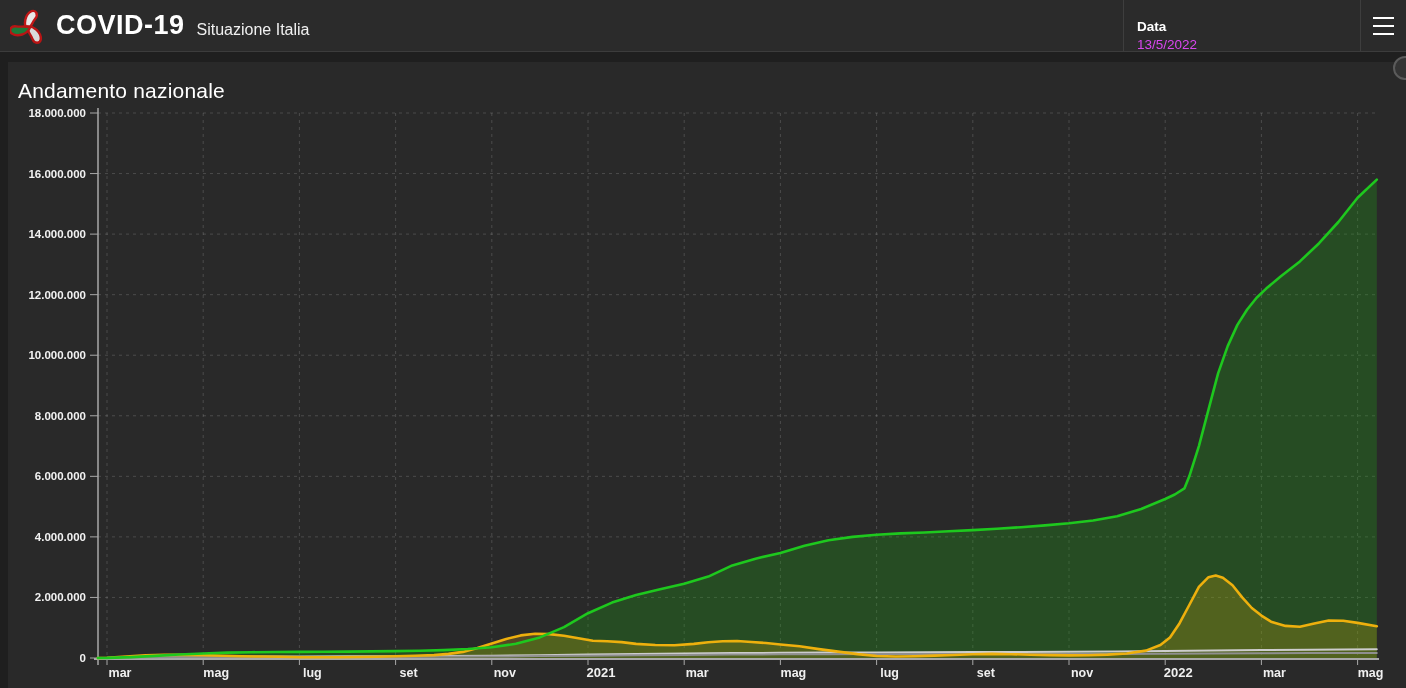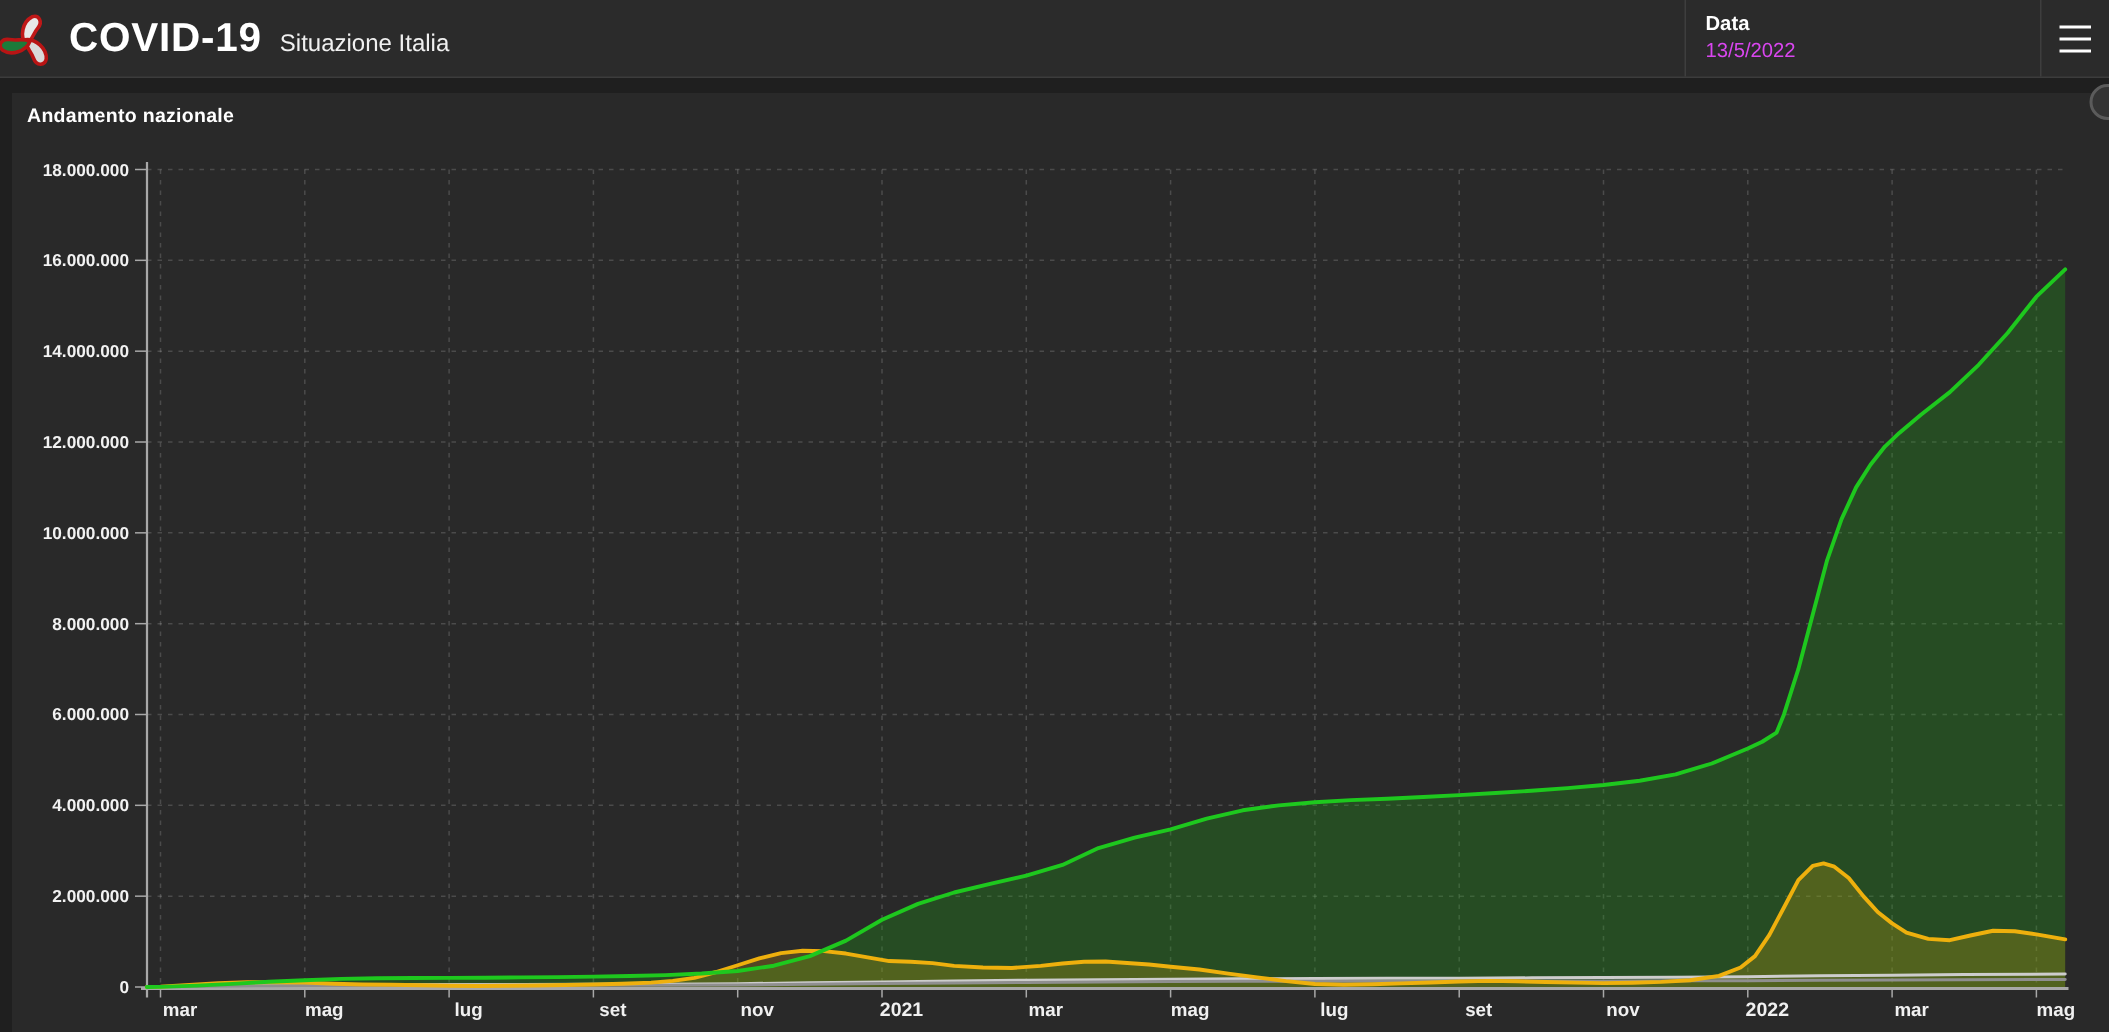--- a/index.html
+++ b/index.html
@@ -3,35 +3,35 @@
 <meta charset="utf-8">
 <style>
   * { margin:0; padding:0; box-sizing:border-box; }
   html,body { background:#1c1c1c; }
   body { font-family:"Liberation Sans", sans-serif; width:1406px; height:688px; overflow:hidden; }
   .page { position:relative; width:1406px; height:688px; background:#1f1f1f; }
 
   
   .header { position:absolute; left:0; top:0; width:1406px; height:52px;
             background:#2b2b2b; border-bottom:1px solid #3c3c3c; display:flex; align-items:stretch; }
-  .brand { flex:1; display:flex; align-items:center; }
+  .brand { flex:1; display:flex; align-items:center; padding-left:10px; }
   .logo { width:36px; height:42px; margin-right:10px; flex:0 0 auto; }
   .app-title { color:#ffffff; font-size:27px; font-weight:600; letter-spacing:0.5px; }
   .app-subtitle { color:#f0f0f0; font-size:16px; font-weight:400; margin-left:12px; padding-top:8px;text-align:center; }
-  .hcol { width:237px; border-left:1px solid #3e3e3e; padding:7px 0 0 13px; cursor:pointer; }
+  .hcol { width:237px; border-left:1px solid #3e3e3e; padding:18px 0 0 13px; cursor:pointer; }
   .hcol .hlabel { color:#ffffff; font-size:13.5px; font-weight:700; line-height:17px; }
   .hcol .hvalue { color:#d946ef; font-size:13.5px; font-weight:400; line-height:20px; }
   .menucol { width:46px; border-left:1px solid #3e3e3e; display:flex; align-items:center; justify-content:center; }
   .hamburger { background:none; border:none; cursor:pointer; width:22px; height:18px;
                display:flex; flex-direction:column; justify-content:space-between; padding:0; }
   .hamburger .bar { display:block; width:21px; height:2px; background:#ffffff; }
 
   
   .panel { position:absolute; left:8px; top:62px; width:1398px; height:626px; background:#292929; }
-  .panel-title { color:#ffffff; font-size:13px; font-weight:700; padding:7px 0 0 10px; letter-spacing:0.2px; }
+  .panel-title { color:#ffffff; font-size:21px; font-weight:400; padding:7px 0 0 10px; letter-spacing:0.2px;margin-top:10px; }
   .help-circle { position:absolute; left:1385px; top:-6px; width:24px; height:24px; border-radius:50%;
                  border:2px solid #5b5b5b; background:#343434; }
   #chart { position:absolute; left:-8px; top:-62px; }
   #chart text { font-family:"Liberation Sans", sans-serif; }
   .ylab { fill:#f2f2f2; font-size:11.5px; font-weight:700; }
   .xlab { fill:#f0f0f0; font-size:12.5px; font-weight:700; }
   .xlab.year { font-size:13px; }
 </style>
 </head>
 <body>

